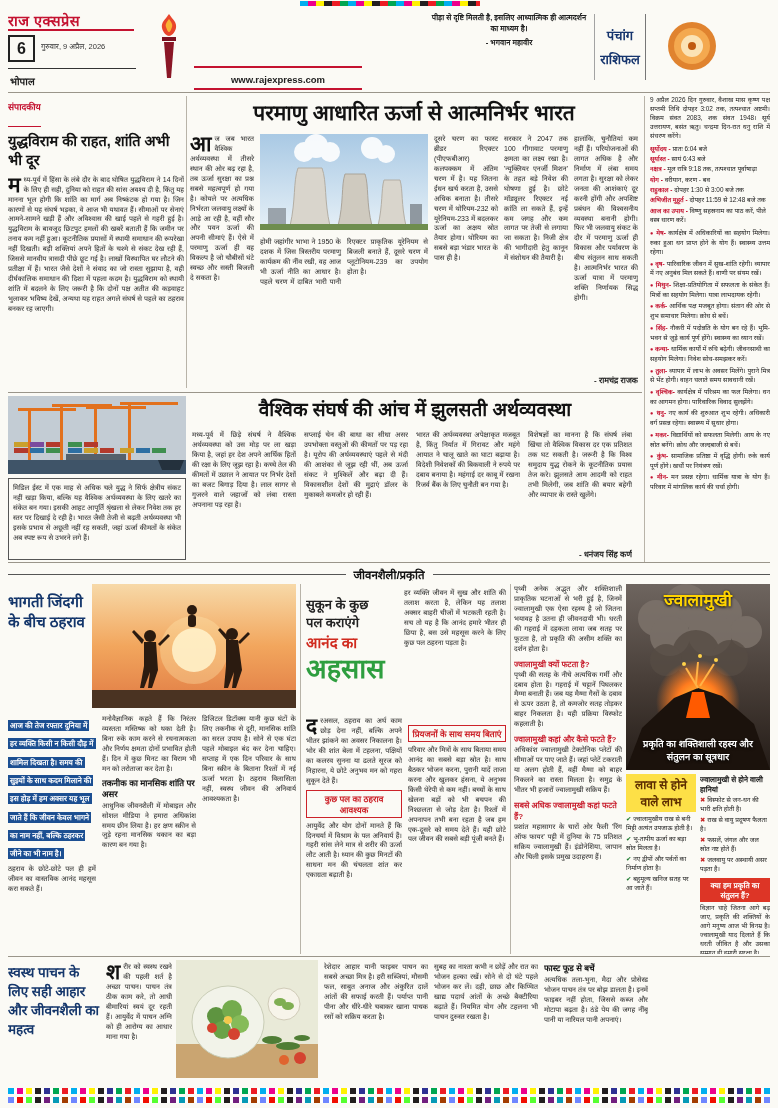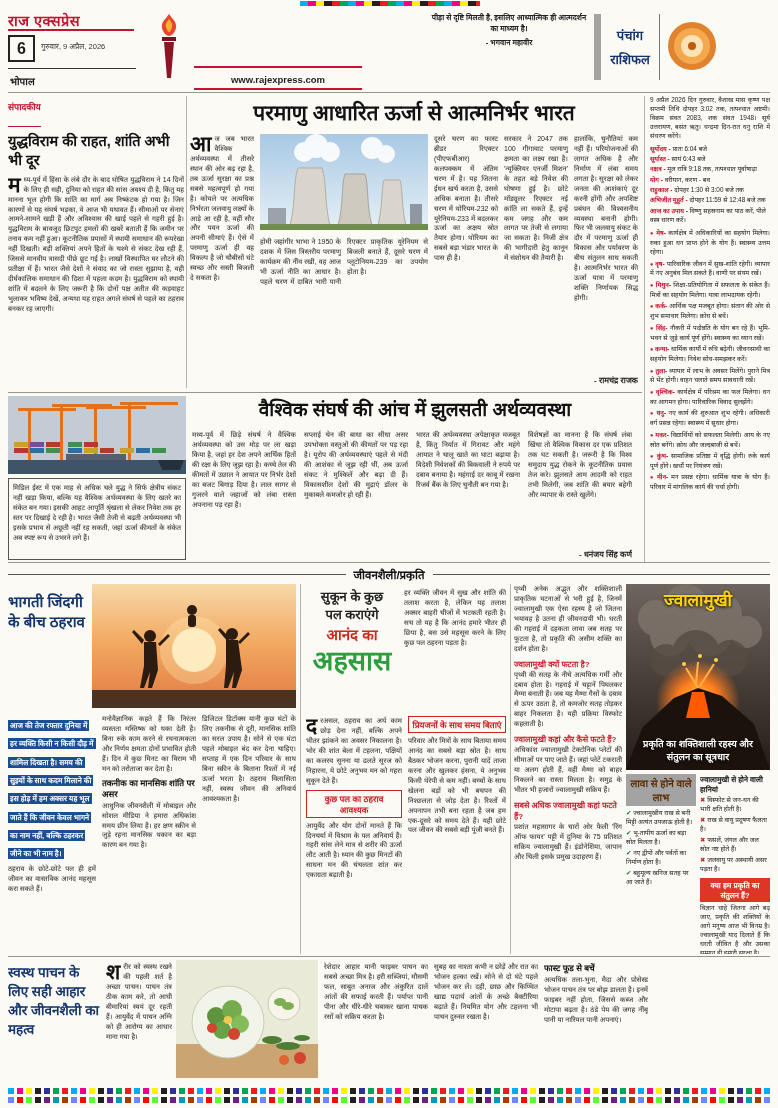--- a/index.html
+++ b/index.html
@@ -8,21 +8,21 @@
   .abs{position:absolute;overflow:hidden}
   .hrule{position:absolute;height:1px;background:#9a958a}
   .vrule{position:absolute;width:1px;background:#b8b3a8}
   .p{font-size:7px;line-height:1.42;text-align:justify;color:#262626}
   .tiny{font-size:6.4px;line-height:1.4;text-align:justify;color:#262626}
   .dc{float:left;font-size:21px;font-weight:bold;line-height:.85;margin:1px 3px 0 0;color:#111}
   .by{font-size:8px;font-weight:bold;text-align:right;color:#222}
   .sub{font-weight:bold;font-size:8.5px;margin:3px 0 2px;color:#111}
   .subred{font-weight:bold;font-size:8px;color:#c81f2e;margin:4px 0 1px}
   .rbox{border:1px solid #cc2229;color:#cc2229;font-weight:bold;font-size:8.5px;text-align:center;padding:2px 3px;margin:4px 0 3px}
-  .ybox{background:#a3a3a3;color:#5c2d00;font-weight:bold;font-size:10px;text-align:center;padding:2px 1px;margin-bottom:3px}
+  .ybox{background:#fde047;color:#5c2d00;font-weight:bold;font-size:12px;text-align:center;padding:2px 1px;margin-bottom:3px}
   .redbox{background:#dd3526;color:#fff;font-weight:bold;font-size:7.5px;text-align:center;padding:2px;margin:4px 0 2px}
   .divider{display:flex;align-items:center;gap:8px}
   .divline{flex:1;height:1px;background:#555}
   .divlabel{font-weight:bold;font-size:11.5px;color:#111}
   .hilite{background:#1c4f92;color:#fff;font-weight:bold;font-size:7.4px;line-height:1.8;padding:1px 2px;-webkit-box-decoration-break:clone;box-decoration-break:clone}
   .rlist,.dlist,.clist{list-style:none}
   .dlist li{font-size:6.4px;line-height:1.45;text-align:left;margin-bottom:1px}
   .dlist b{color:#c41230}
   .rlist li{font-size:6.4px;line-height:1.42;text-align:justify;margin-bottom:2.5px}
   .rlist li::before{content:"● ";color:#c41230;font-size:5.5px}
@@ -58,21 +58,21 @@
         <path d="M10 30 L20 30 L17 66 L13 66 Z" fill="#8a1626"></path>
       </svg>
     </span>
     <div class="abs" style="left:186px;top:58px;width:168px;border-top:2px solid #c41230;border-bottom:3px solid #c41230;text-align:center;padding:1px 0">
       <span style="font-size:9.5px;font-weight:bold;color:#222">www.rajexpress.com</span>
     </div>
     <div class="abs" style="left:422px;top:4px;width:158px;text-align:center">
       <div style="font-size:7.6px;font-weight:bold;line-height:1.5;color:#222">पीड़ा से दृष्टि मिलती है, इसलिए आध्यात्मिक ही आत्मदर्शन का माध्यम है।</div>
       <div style="font-size:7.6px;font-weight:bold;color:#222;margin-top:2px">- भगवान महावीर</div>
     </div>
-    <div class="abs" style="left:586px;top:6px;width:66px;height:66px;border-left:7px solid #a3a3a3;border-right:1px solid #777;display:flex;flex-direction:column;justify-content:center;gap:6px;text-align:center">
+    <div class="abs" style="left:586px;top:6px;width:52px;height:66px;border-left:1px solid #a3a3a3;border-right:1px solid #777;display:flex;flex-direction:column;justify-content:center;gap:6px;text-align:center">
       <span style="font-size:13px;font-weight:bold;color:#16356e">पंचांग</span>
       <span style="font-size:13px;font-weight:bold;color:#16356e">राशिफल</span>
     </div>
     <span class="abs" style="left:658px;top:12px;width:52px;height:52px">
       <svg width="52" height="52" viewBox="0 0 52 52">
         <circle cx="26" cy="26" r="24" fill="#e0832f"></circle>
         <circle cx="26" cy="26" r="18" fill="#f4a94f"></circle>
         <circle cx="26" cy="26" r="11" fill="#fbe3b5"></circle>
         <circle cx="26" cy="26" r="4" fill="#c05a10"></circle>
       </svg>
@@ -281,36 +281,36 @@
       <h4 class="sub">तकनीक का मानसिक शांति पर असर</h4>
       <p class="p">आधुनिक जीवनशैली में मोबाइल और सोशल मीडिया ने हमारा अधिकांश समय छीन लिया है। हर क्षण स्क्रीन से जुड़े रहना मानसिक थकान का बड़ा कारण बन गया है।</p>
     </div>
     <div class="abs" style="left:194px;top:130px;width:94px;height:240px">
       <p class="p">डिजिटल डिटॉक्स यानी कुछ घंटों के लिए तकनीक से दूरी, मानसिक शांति का सरल उपाय है। सोने से एक घंटा पहले मोबाइल बंद कर देना चाहिए। सप्ताह में एक दिन परिवार के साथ बिना स्क्रीन के बिताना रिश्तों में नई ऊर्जा भरता है। ठहराव विलासिता नहीं, स्वस्थ जीवन की अनिवार्य आवश्यकता है।</p>
     </div>
   </div>
   <div class="vrule" style="left:300px;top:584px;height:370px"></div>
 
   <div class="abs" style="left:306px;top:584px;width:200px;height:370px">
-    <div class="abs" style="left:0;top:4px;width:92px;text-align:center">
+    <div class="abs" style="left:0;top:12px;width:92px;">
       <div style="font-size:13px;font-weight:bold;color:#222;line-height:1.4">सुकून के कुछ</div>
       <div style="font-size:13px;font-weight:bold;color:#222;line-height:1.4">पल कराएंगे</div>
       <div style="font-size:15px;font-weight:bold;color:#d02a1e;line-height:1.4">आनंद का</div>
       <div style="font-size:27px;font-weight:bold;color:#2e9e3f;line-height:1.2">अहसास</div>
     </div>
     <div class="abs" style="left:98px;top:4px;width:102px;height:124px">
       <p class="p">हर व्यक्ति जीवन में सुख और शांति की तलाश करता है, लेकिन यह तलाश अक्सर बाहरी चीजों में भटकती रहती है। सच तो यह है कि आनंद हमारे भीतर ही छिपा है, बस उसे महसूस करने के लिए कुछ पल ठहरना पड़ता है।</p>
     </div>
     <div class="abs" style="left:0;top:132px;width:96px;height:238px">
       <p class="p"><span class="dc">द</span><span>रअसल, ठहराव का अर्थ काम छोड़ देना नहीं, बल्कि अपने भीतर झांकने का अवसर निकालना है। भोर की शांत बेला में टहलना, पक्षियों का कलरव सुनना या ढलते सूरज को निहारना, ये छोटे अनुभव मन को गहरा सुकून देते हैं।</span></p>
       <div class="rbox">कुछ पल का ठहराव आवश्यक</div>
       <p class="p">आयुर्वेद और योग दोनों मानते हैं कि दिनचर्या में विश्राम के पल अनिवार्य हैं। गहरी सांस लेने मात्र से शरीर की ऊर्जा लौट आती है। ध्यान की कुछ मिनटों की साधना मन की चंचलता शांत कर एकाग्रता बढ़ाती है।</p>
     </div>
     <div class="abs" style="left:102px;top:132px;width:98px;height:238px">
-      <div class="rbox" style="margin-top:0">प्रियजनों के साथ समय बिताएं</div>
+      <div class="rbox" style="margin-top:9px">प्रियजनों के साथ समय बिताएं</div>
       <p class="p">परिवार और मित्रों के साथ बिताया समय आनंद का सबसे बड़ा स्रोत है। साथ बैठकर भोजन करना, पुरानी यादें ताजा करना और खुलकर हंसना, ये अनुभव किसी थेरेपी से कम नहीं। बच्चों के साथ खेलना बड़ों को भी बचपन की निश्छलता से जोड़ देता है। रिश्तों में अपनापन तभी बना रहता है जब हम एक-दूसरे को समय देते हैं। यही छोटे पल जीवन की सबसे बड़ी पूंजी बनते हैं।</p>
     </div>
   </div>
   <div class="vrule" style="left:510px;top:584px;height:370px"></div>
 
   <div class="abs" style="left:514px;top:584px;width:256px;height:370px">
     <div class="abs" style="left:0;top:0;width:108px;height:370px">
       <p class="p">पृथ्वी अनेक अद्भुत और शक्तिशाली प्राकृतिक घटनाओं से भरी हुई है, जिनमें ज्वालामुखी एक ऐसा रहस्य है जो जितना भयावह है उतना ही जीवनदायी भी। धरती की गहराई में दहकता लावा जब सतह पर फूटता है, तो प्रकृति की असीम शक्ति का दर्शन होता है।</p>
       <h4 class="subred">ज्वालामुखी क्यों फटता है?</h4>
       <p class="p">पृथ्वी की सतह के नीचे अत्यधिक गर्मी और दबाव होता है। गहराई में चट्टानें पिघलकर मैग्मा बनाती हैं। जब यह मैग्मा गैसों के दबाव से ऊपर उठता है, तो कमजोर सतह तोड़कर बाहर निकलता है। यही प्रक्रिया विस्फोट कहलाती है।</p>

